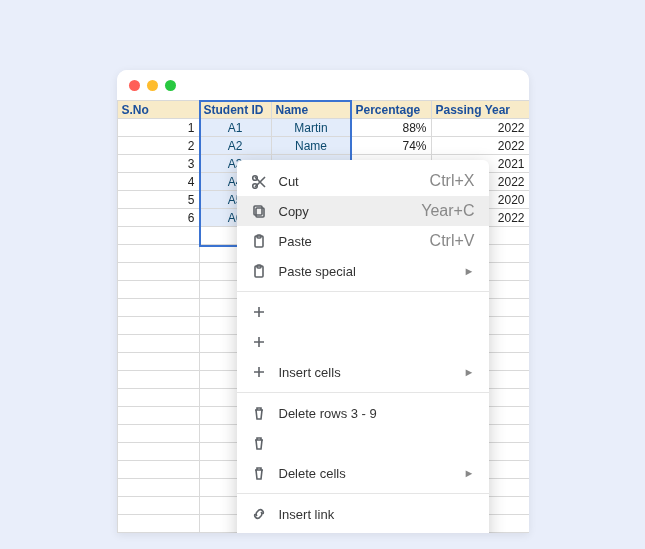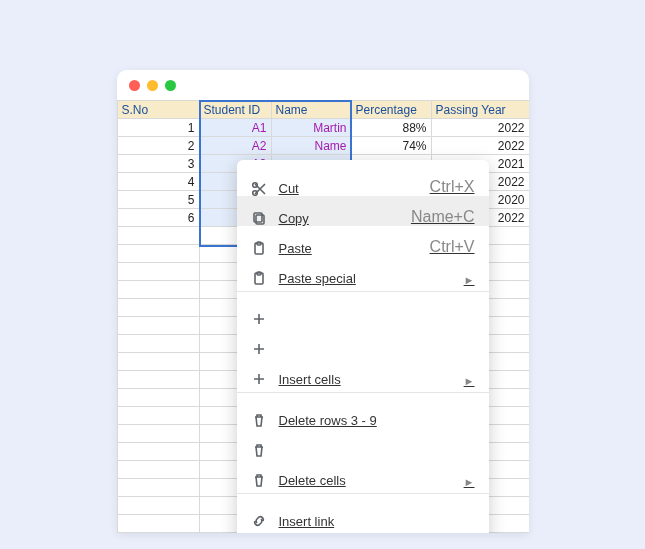--- a/index.html
+++ b/index.html
@@ -44,58 +44,57 @@
   }
   th, td {
     border: 1px solid #d9d9d9;
     height: 18px;
     padding: 0 4px;
     white-space: nowrap;
     overflow: hidden;
   }
   th {
     background: #f8ebc9;
-    font-weight: normal;
+    font-weight: bold;
     color: #1a4f9c;
     text-align: left;
     font-size: 12px;
   }
   col.c-sno { width: 82px; }
   col.c-sid { width: 72px; }
   col.c-name { width: 80px; }
   col.c-pct { width: 80px; }
   col.c-year { width: 98px; }
   td.num { text-align: right; color: #222; }
-  td.txt { text-align: right; color: #a21caf; }
+  td.txt { text-align: center; color: #0c4a6e; }
   tr.sel td.sel-cell { background: #e3ecfa; }
   .sel-border {
     position: absolute;
     border: 2px solid #3b73d1;
     pointer-events: none;
   }
   .ctx {
     position: absolute;
     top: 60px;
     left: 120px;
     width: 252px;
     background: #fff;
     border-radius: 6px;
     box-shadow: 0 4px 18px rgba(0,0,0,0.2);
     font-size: 13px;
     color: #333;
     padding: 6px 0;
   }
   .ctx-item {
     display: flex;
-    align-items: flex-end;
+    align-items: center;
     height: 30px;
     padding: 0 14px;
     gap: 12px;
     cursor: default;
-    text-decoration: underline;
   }
   .ctx-item.hover { background: #eeeeee; }
   .ctx-item .icon {
     width: 16px;
     height: 16px;
     color: #5f6368;
     flex-shrink: 0;
     display: flex;
     align-items: center;
     justify-content: center;
@@ -321,21 +320,21 @@
           <span class="shortcut">Ctrl+X</span>
         </div>
         <div class="ctx-item hover">
           <span class="icon">
             <svg viewBox="0 0 16 16">
               <rect x="5" y="5" width="8" height="9" rx="1"></rect>
               <rect x="3" y="3" width="8" height="9" rx="1"></rect>
             </svg>
           </span>
           <span class="label">Copy</span>
-          <span class="shortcut">Name+C</span>
+          <span class="shortcut">Year+C</span>
         </div>
         <div class="ctx-item">
           <span class="icon">
             <svg viewBox="0 0 16 16">
               <rect x="4" y="3" width="8" height="11" rx="1"></rect>
               <rect x="6" y="2" width="4" height="3" rx="1"></rect>
             </svg>
           </span>
           <span class="label">Paste</span>
           <span class="shortcut">Ctrl+V</span>

